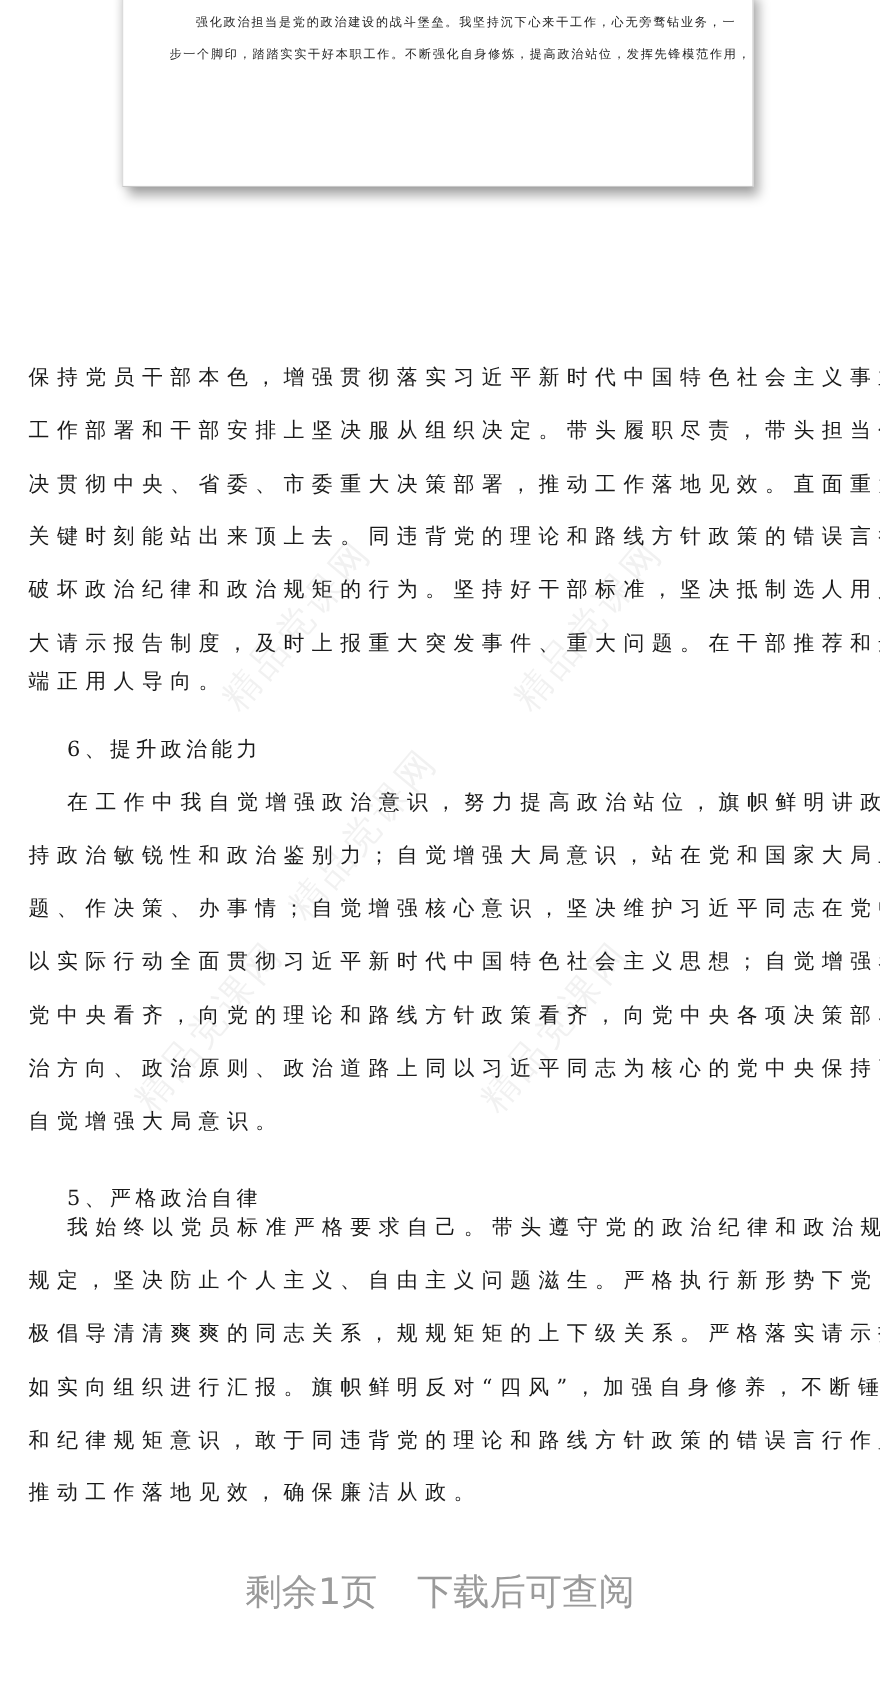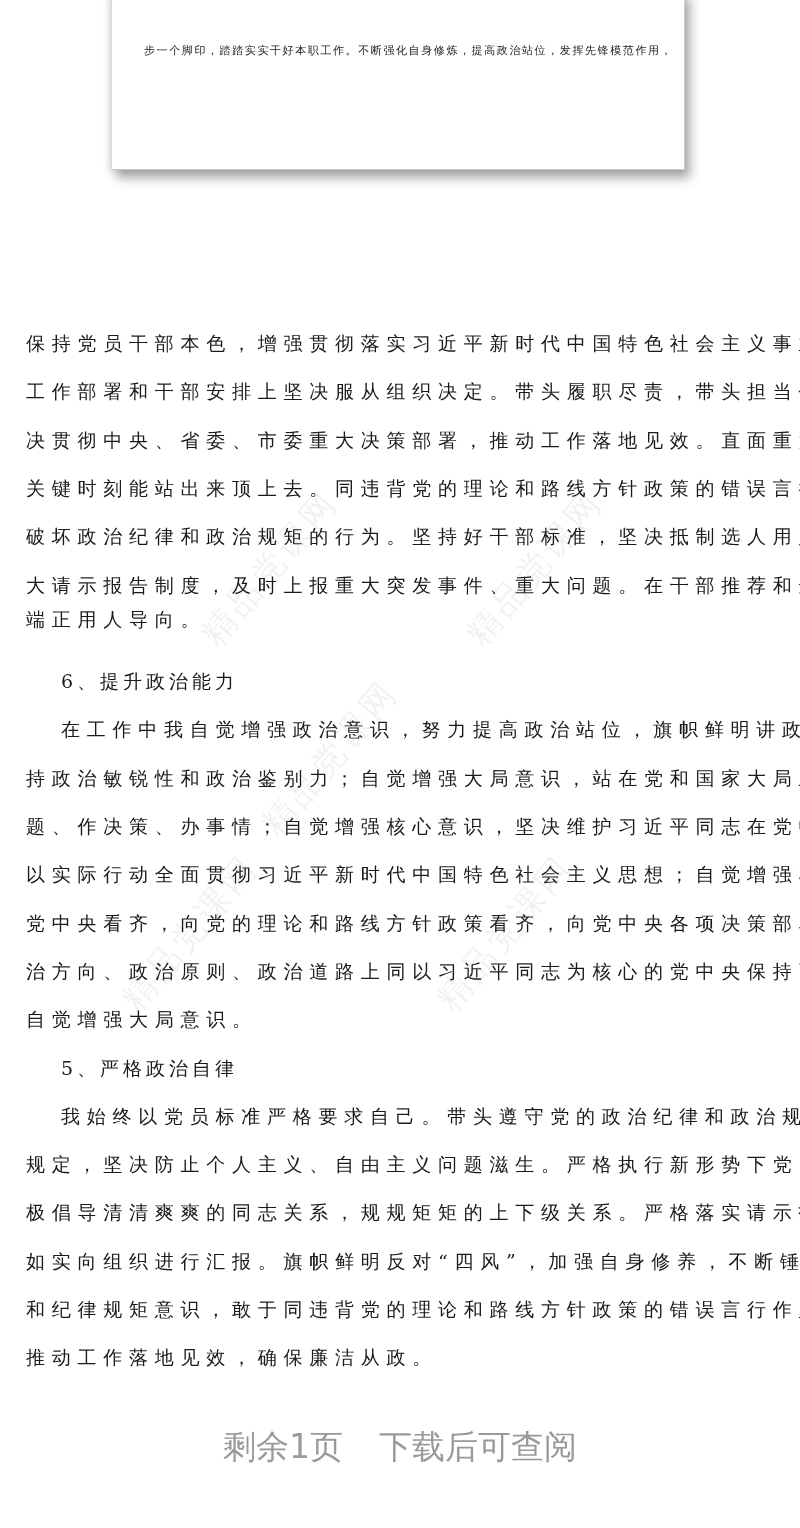--- a/index.html
+++ b/index.html
@@ -31,21 +31,21 @@
     }
     .card-line {
       position: absolute;
       font-size: 11px;
       line-height: 14px;
       white-space: nowrap;
       color: #222;
       letter-spacing: 1.6px;
     }
     .card-line.l1 { left: 66px; top: 24px; }
-    .card-line.l2 { left: 32px; top: 54px; font-family: Liberation Mono, monospace; }
+    .card-line.l2 { left: 42px; top: 54px; font-family: Liberation Mono, monospace; }
 
     
     .doc {
       position: absolute;
       left: 26px;
       top: 330px;
       width: 752px;
       z-index: 3;
     }
     .line {
@@ -88,20 +88,21 @@
       color: #9a9a9a;
       z-index: 3;
       cursor: pointer;
     }
     .footer-prompt .gap { display: inline-block; width: 36px; }
   </style>
 </head>
 <body>
 
 <div class="page-card">
+  <div class="card-line l1">强化政治担当是党的政治建设的战斗堡垒。我坚持沉下心来干工作，心无旁骛钻业务，一</div>
   <div class="card-line l2">步一个脚印，踏踏实实干好本职工作。不断强化自身修炼，提高政治站位，发挥先锋模范作用，</div>
 </div>
 
 <div class="watermark" style="left:175px; top:545px;">精品党课网</div>
 <div class="watermark" style="left:440px; top:545px;">精品党课网</div>
 <div class="watermark" style="left:235px; top:735px;">精品党课网</div>
 <div class="watermark" style="left:95px; top:910px;">精品党课网</div>
 <div class="watermark" style="left:410px; top:910px;">精品党课网</div>
 
 <div class="doc">
@@ -116,21 +117,21 @@
 
   <div class="line heading" style="top:338.1px">6、提升政治能力</div>
   <div class="line indent" style="top:386.4px">在工作中我自觉增强政治意识，努力提高政治站位，旗帜鲜明讲政治，在大是大非面前保</div>
   <div class="line" style="top:434.7px">持政治敏锐性和政治鉴别力；自觉增强大局意识，站在党和国家大局上、站在本县发展上想问</div>
   <div class="line" style="top:483.0px">题、作决策、办事情；自觉增强核心意识，坚决维护习近平同志在党中央和全党的核心地位，</div>
   <div class="line" style="top:531.3px">以实际行动全面贯彻习近平新时代中国特色社会主义思想；自觉增强看齐意识，经常、主动向</div>
   <div class="line" style="top:579.6px">党中央看齐，向党的理论和路线方针政策看齐，向党中央各项决策部署看齐，在政治立场、政</div>
   <div class="line" style="top:627.9px">治方向、政治原则、政治道路上同以习近平同志为核心的党中央保持高度一致，确保各项决策、</div>
   <div class="line" style="top:676.2px">自觉增强大局意识。</div>
 
-  <div class="line heading" style="top:725px">5、严格政治自律</div>
+  <div class="line heading" style="top:746px">5、严格政治自律</div>
   <div class="line indent" style="top:772.8px">我始终以党员标准严格要求自己。带头遵守党的政治纪律和政治规矩，带头落实中央八项</div>
   <div class="line" style="top:821.1px">规定，坚决防止个人主义、自由主义问题滋生。严格执行新形势下党内政治生活若干准则，积</div>
   <div class="line" style="top:869.4px">极倡导清清爽爽的同志关系，规规矩矩的上下级关系。严格落实请示报告制度，个人重大事项</div>
   <div class="line" style="top:917.7px">如实向组织进行汇报。旗帜鲜明反对“四风”，加强自身修养，不断锤炼党性，强化党的意识</div>
   <div class="line" style="top:966.0px">和纪律规矩意识，敢于同违背党的理论和路线方针政策的错误言行作坚决斗争。以零容忍的态</div>
   <div class="line" style="top:1014.3px">推动工作落地见效，确保廉洁从政。</div>
 </div>
 
 <div class="footer-prompt">
   <span>剩余1页</span><span class="gap"></span><span>下载后可查阅</span>

